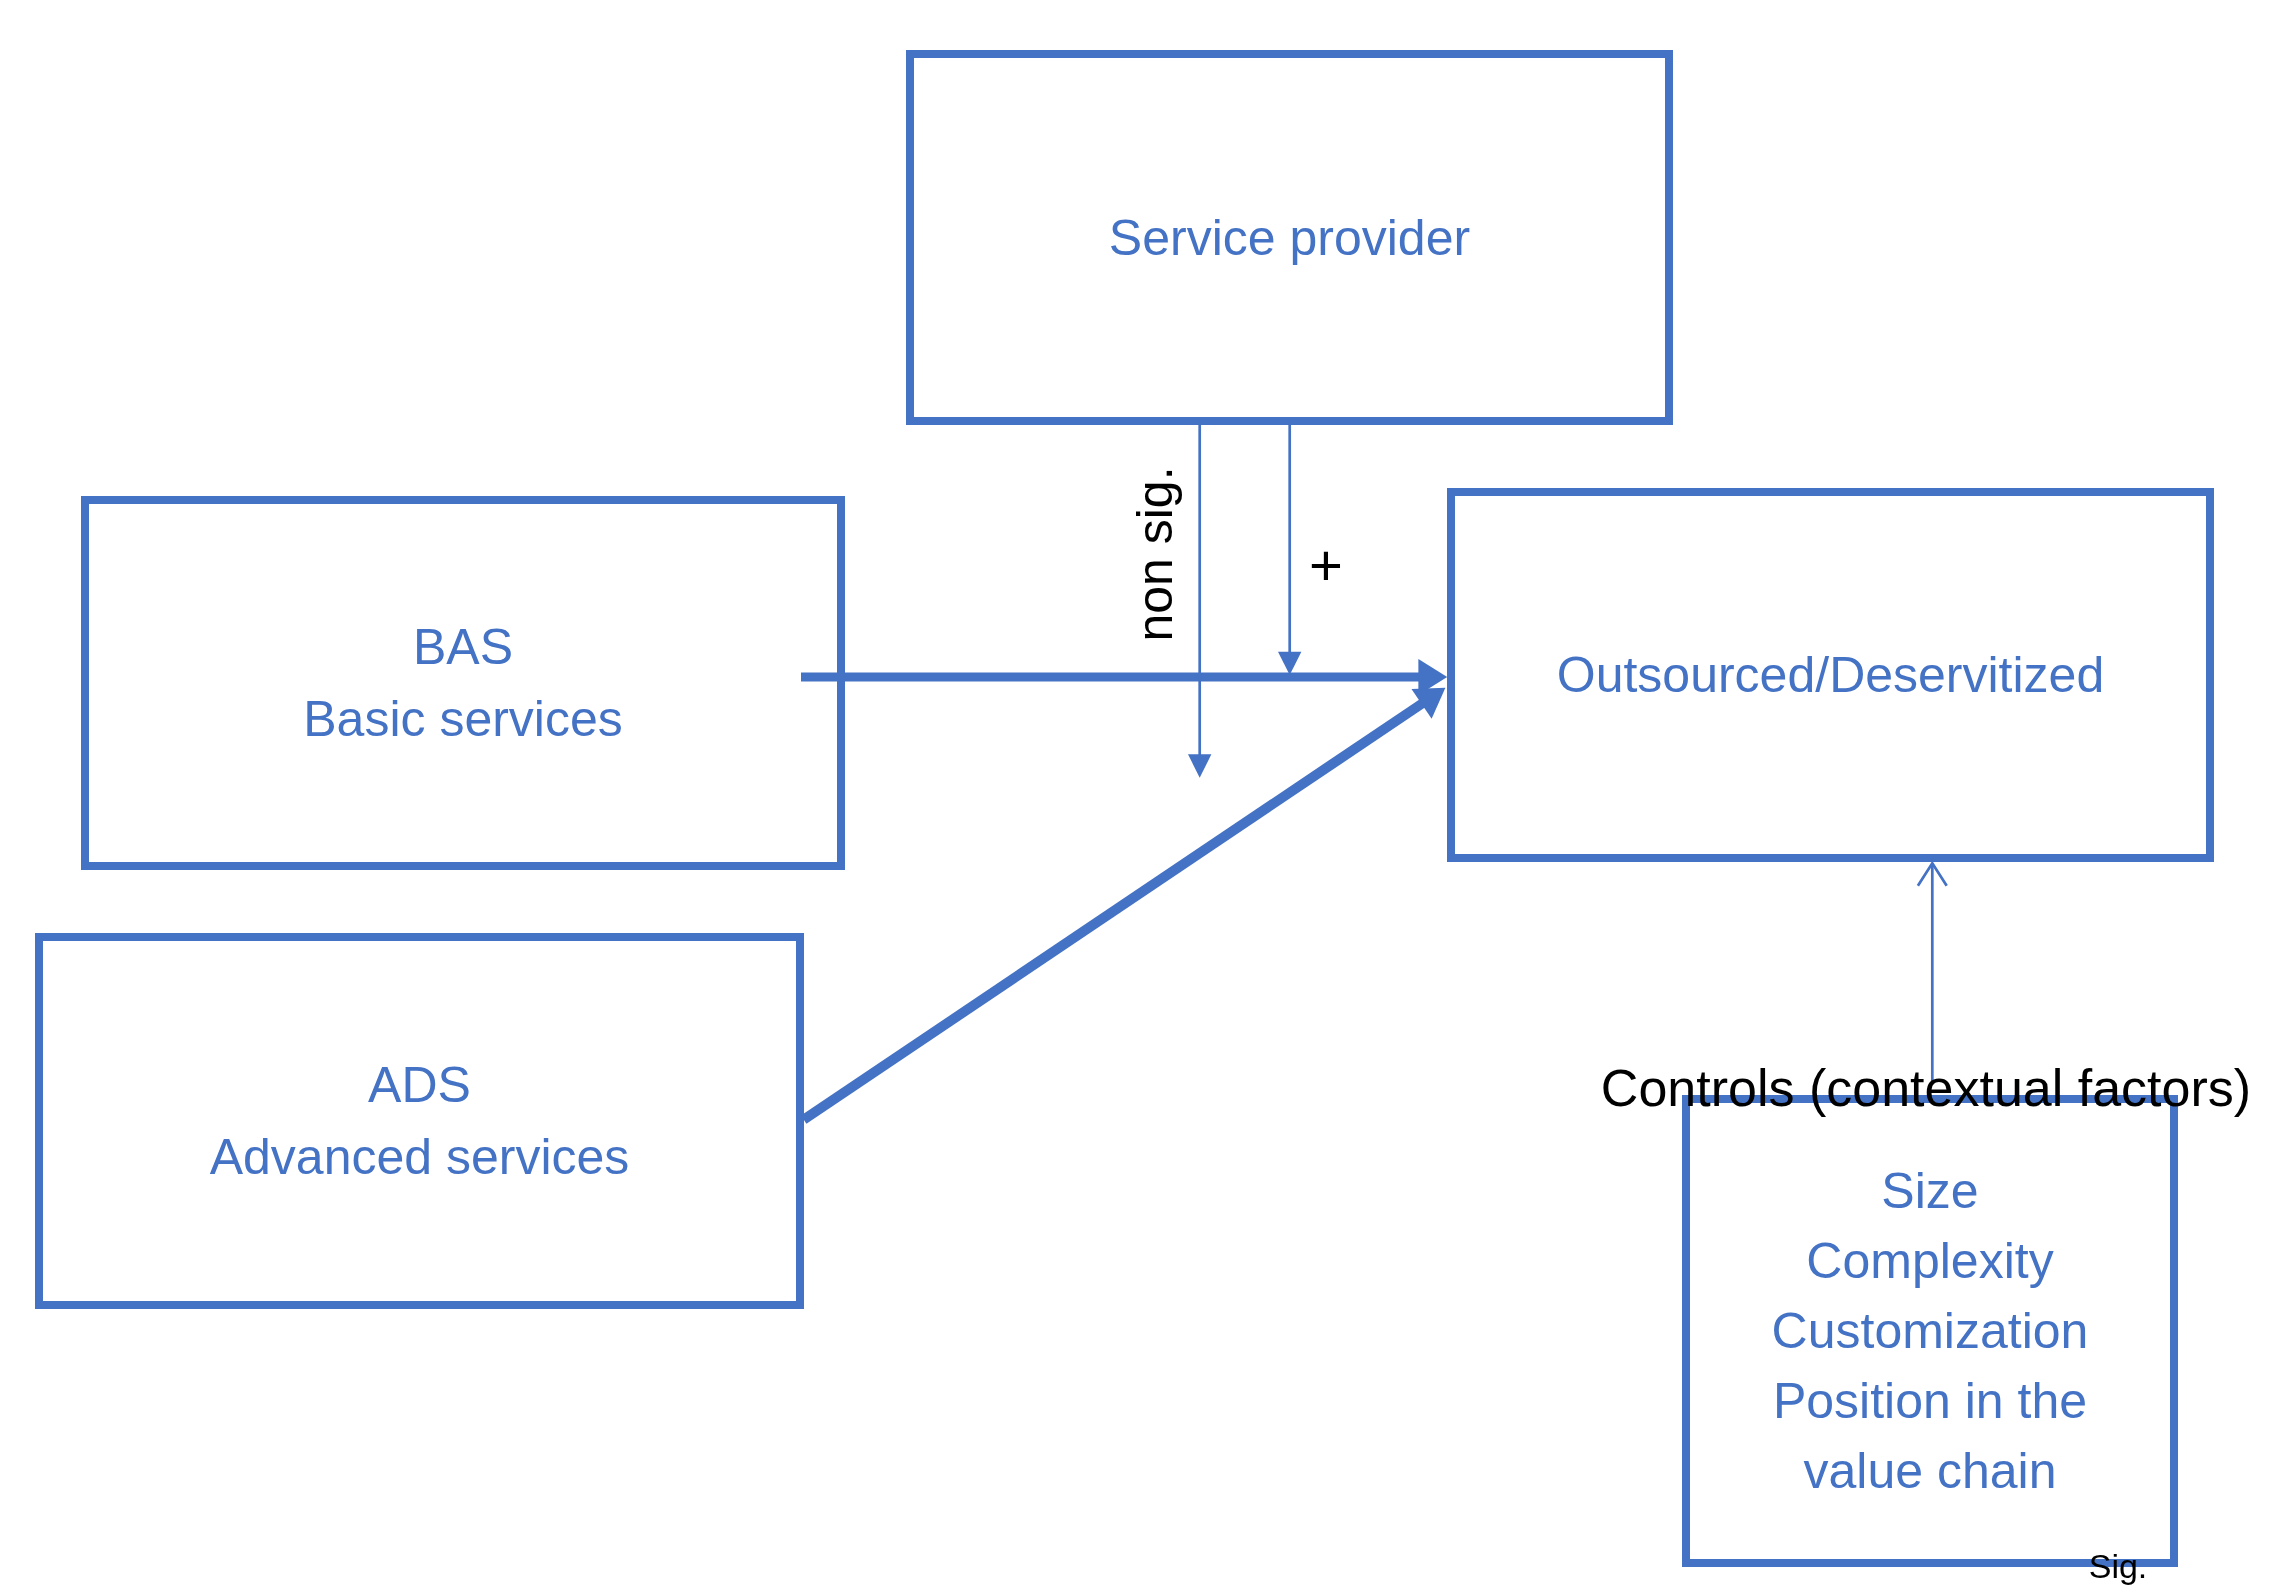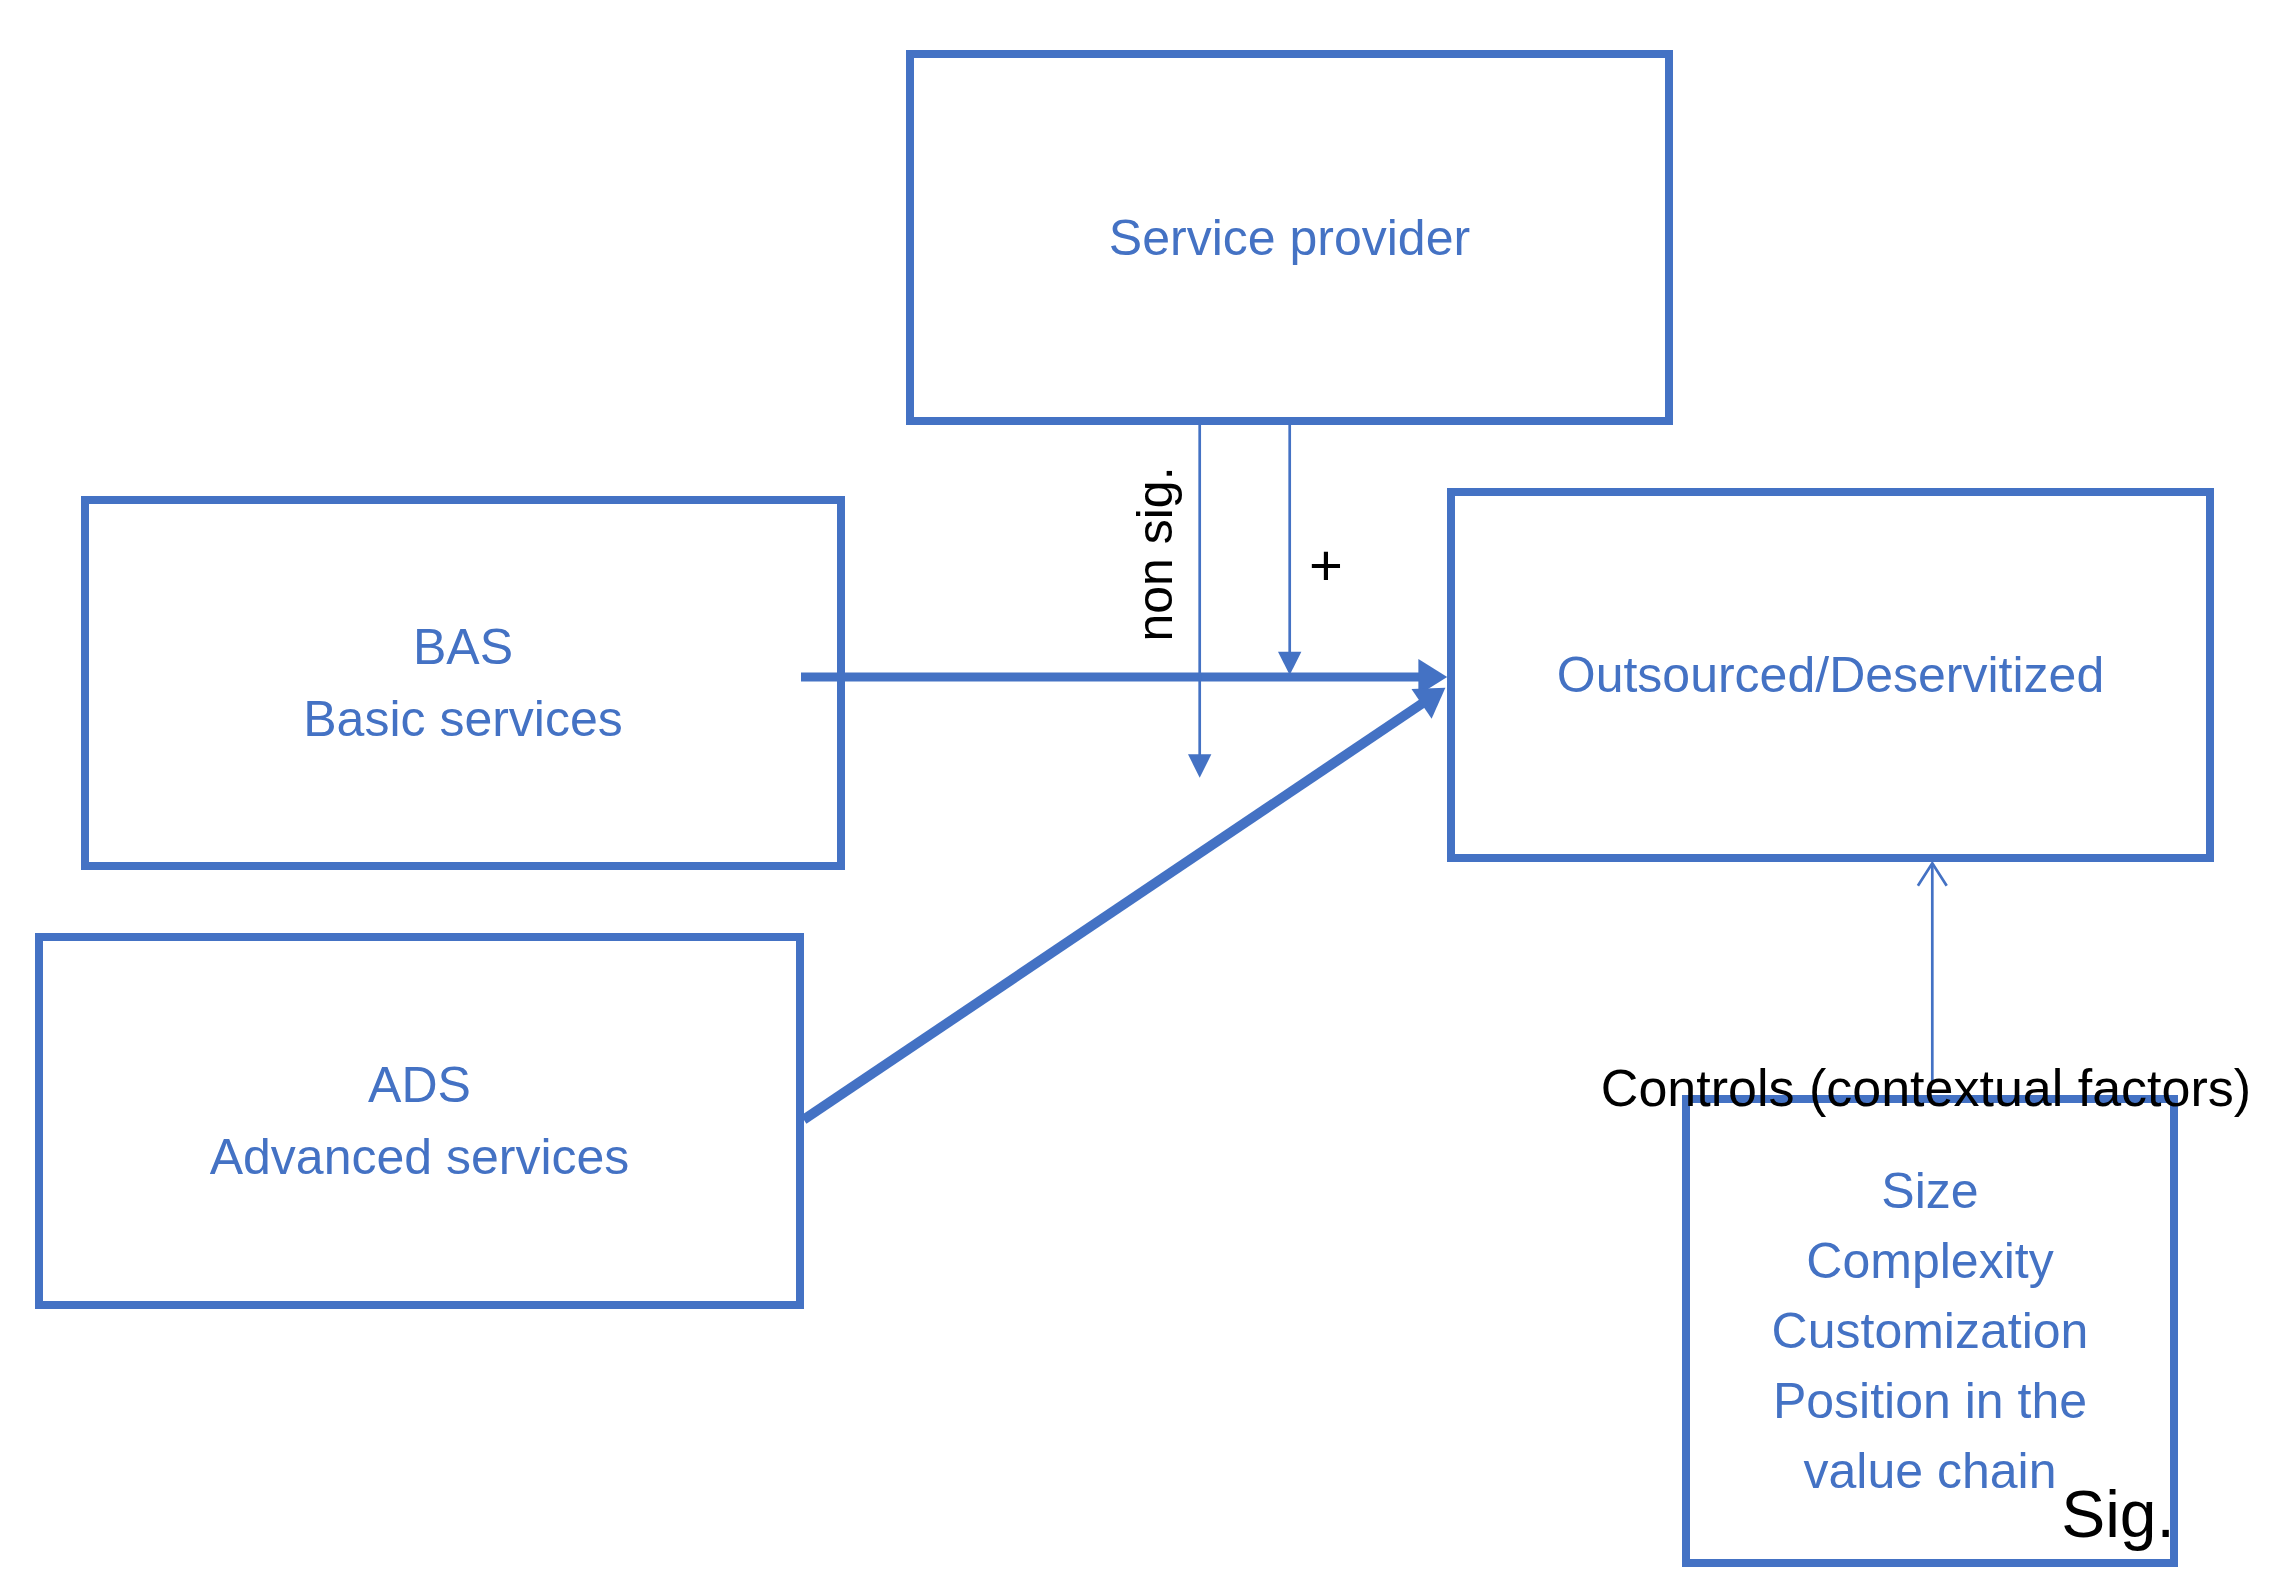--- a/index.html
+++ b/index.html
@@ -42,21 +42,21 @@
   svg .fillhead { fill: var(--accent); stroke: none; }
   .floating-label {
     position: absolute;
     color: var(--label);
     white-space: nowrap;
     transform: translate(-50%, -50%);
   }
   #label-nonsig { left: 1155px; top: 554px; font-size: 50px; transform: translate(-50%,-50%) rotate(-90deg); }
   #label-plus { left: 1326px; top: 564px; font-size: 58px; }
   #label-controls-heading { left: 1926px; top: 1044px; font-size: 52px; margin-top: 44px; }
-  #label-sig { left: 2118px; top: 1514px; font-size: 66px; }
+  #label-sig { left: 2118px; top: 1566px; font-size: 34px; }
 </style>
 </head>
 <body>
 
 <div class="stage">
 
   <div class="node" id="box-service">
     <div class="line">Service provider</div>
   </div>
 

